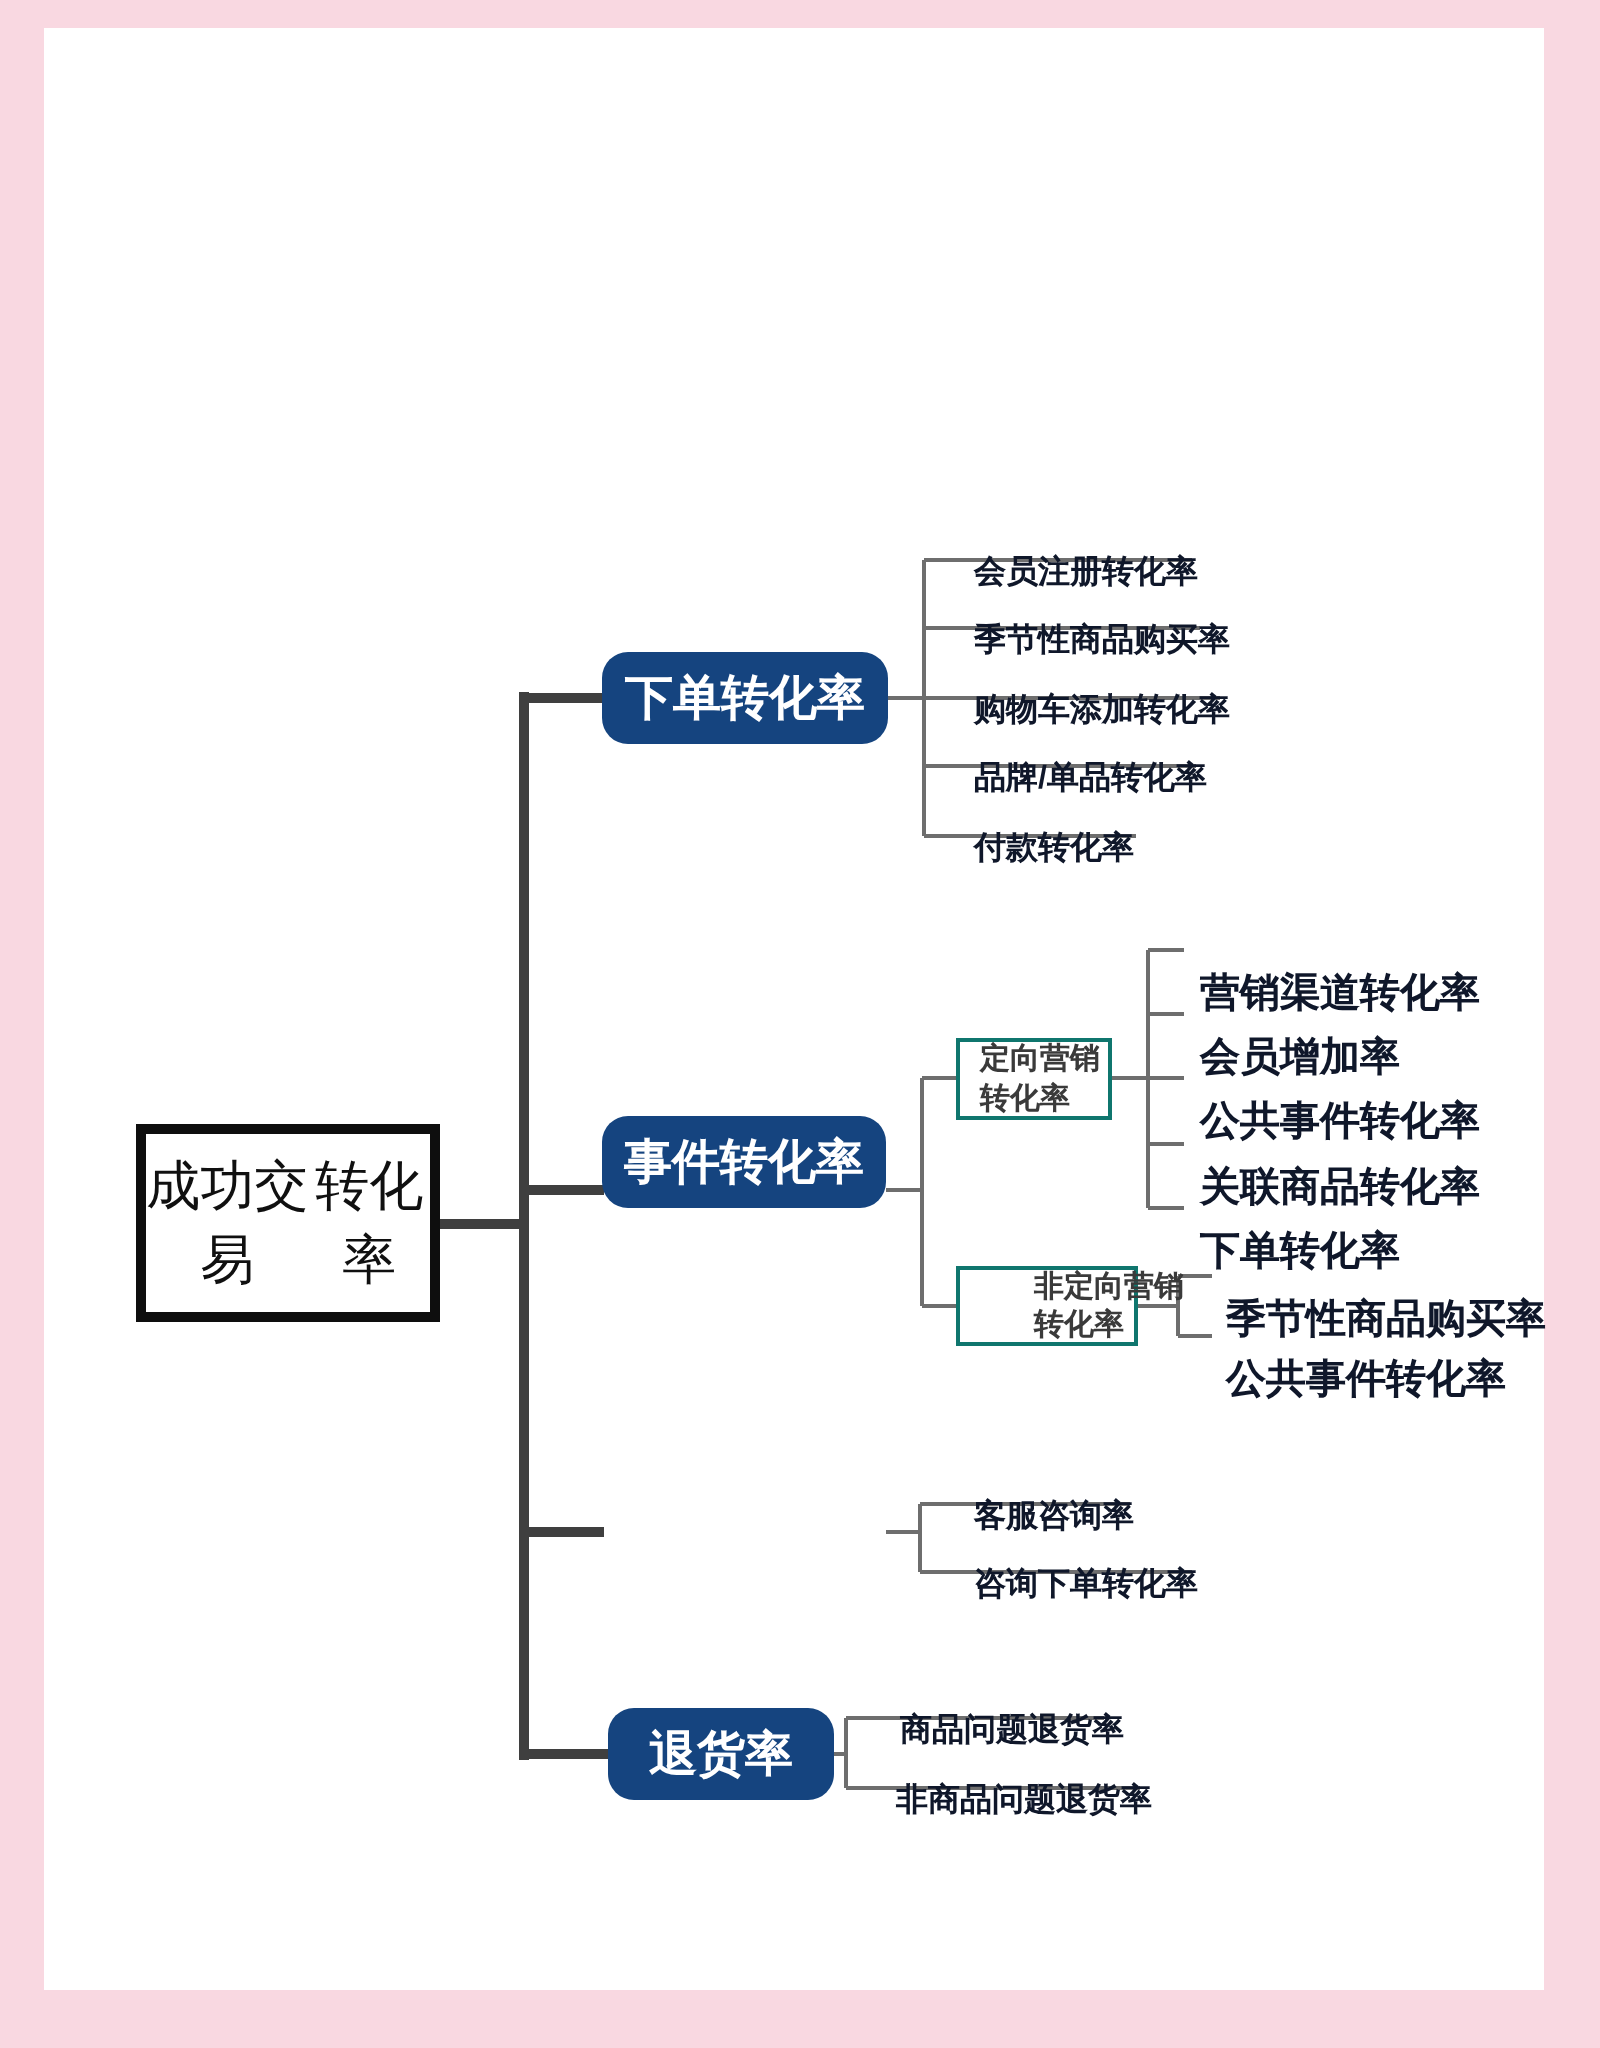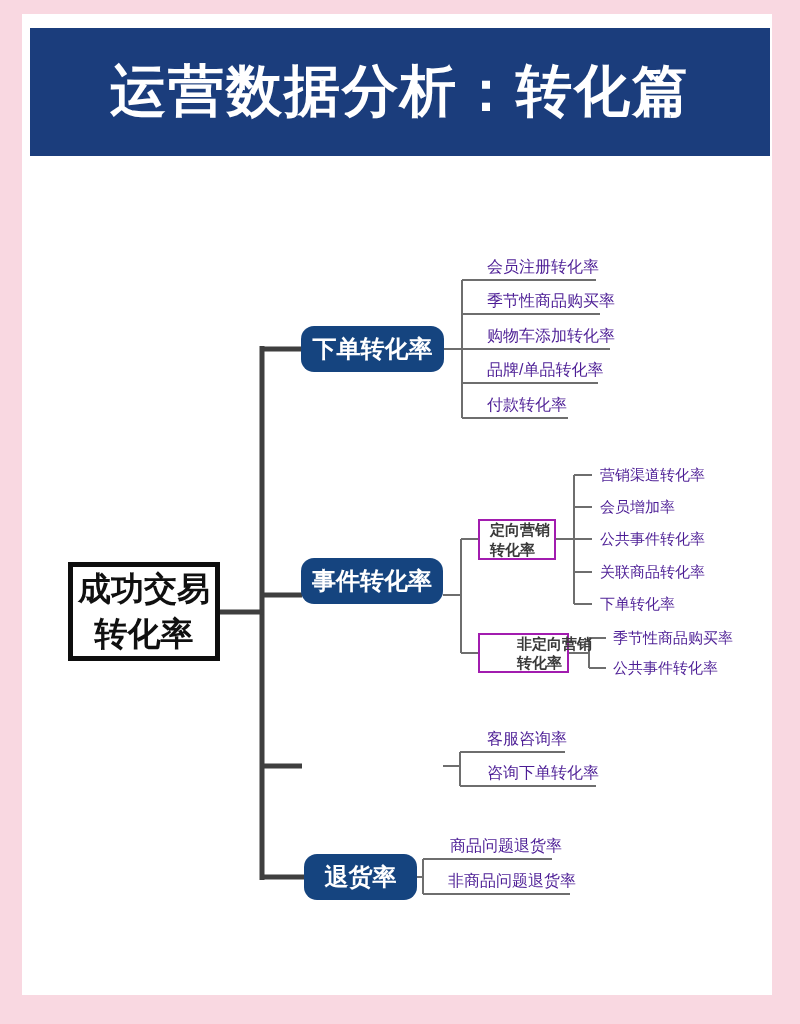--- a/index.html
+++ b/index.html
@@ -20,51 +20,48 @@
     display:flex;align-items:center;justify-content:center;
   }
   .header .title{
     color:#ffffff;font-size:56px;font-weight:bold;letter-spacing:2px;
     white-space:nowrap;
   }
   svg.links{position:absolute;left:0;top:0;width:800px;height:1024px;}
   .root-node{
     position:absolute;left:68px;top:562px;width:152px;height:99px;
     background:#ffffff;border:5px solid #0e0e0e;box-sizing:border-box;
-    display:flex;flex-direction:column;align-items:center;justify-content:center;
-    font-size:33px;font-weight:bold;color:#101010;line-height:1.35;
+    display:flex;align-items:center;justify-content:center;
+    font-size:27px;font-weight:normal;color:#101010;line-height:1.35;
     text-align:center;
   }
   .branch-node{
     position:absolute;background:#15447f;border-radius:13px;
     display:flex;align-items:center;justify-content:center;
     color:#ffffff;font-weight:bold;font-size:24px;white-space:nowrap;
   }
   .sub-node{
-    position:absolute;background:#ffffff;border:2px solid #a21caf;
+    position:absolute;background:#ffffff;border:2px solid #0f766e;
     box-sizing:border-box;color:#3a3a3a;font-size:15px;font-weight:bold;
     line-height:1.3;display:flex;flex-direction:column;justify-content:center;
     padding-left:10px;white-space:nowrap;
   }
   .leaf{
-    position:absolute;color:#4c1d95;font-size:16px;font-weight:normal;
-    line-height:1;white-space:nowrap;
+    position:absolute;color:#0f172a;font-size:16px;font-weight:bold;
+    line-height:1;white-space:nowrap;margin-top:20px;
   }
-  .leaf.small{font-size:15px;}
+  .leaf.small{font-size:20px;}
 </style>
 </head>
 <body>
 
 <div class="stage">
 
   <div class="panel"></div>
 
-  <div class="header">
-    <div class="title">运营数据分析：转化篇</div>
-  </div>
 
   <svg class="links" viewBox="0 0 800 1024">
 
     <g stroke="#3f3f3f" stroke-width="5" fill="none">
       <line x1="262" y1="346" x2="262" y2="880"></line>
       <line x1="219" y1="612" x2="264" y2="612"></line>
       <line x1="260" y1="349" x2="302" y2="349"></line>
       <line x1="260" y1="595" x2="302" y2="595"></line>
       <line x1="260" y1="766" x2="302" y2="766"></line>
       <line x1="260" y1="877" x2="304" y2="877"></line>

